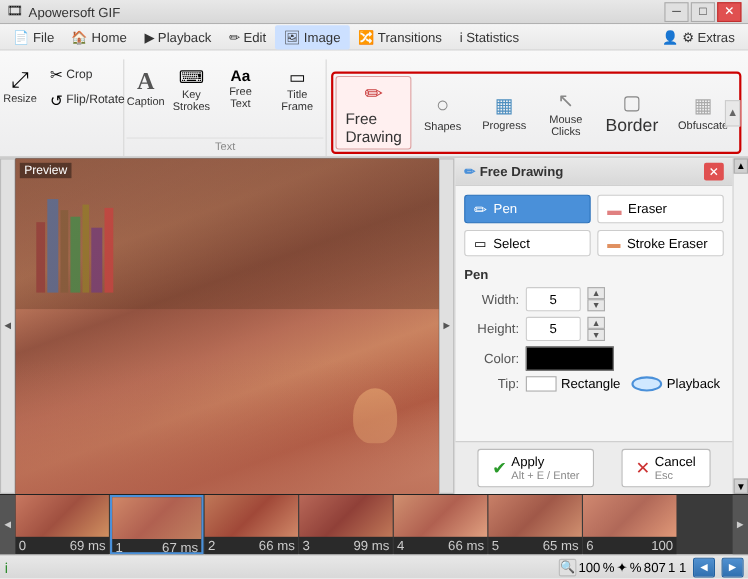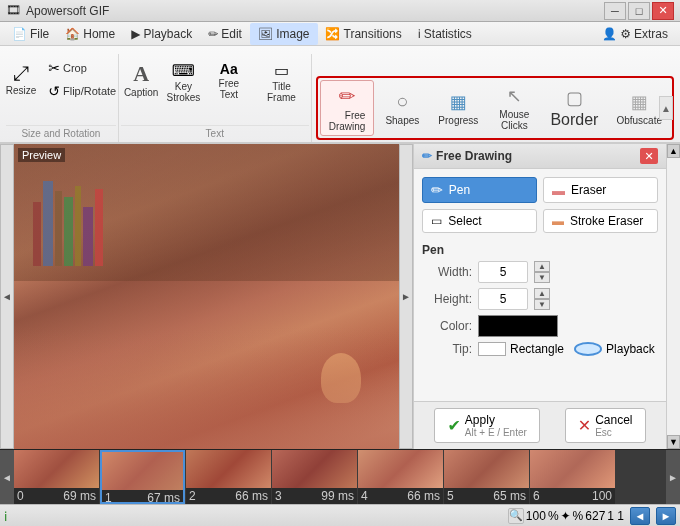--- a/index.html
+++ b/index.html
@@ -412,21 +412,20 @@
         <div class="rb-small">
           <span class="rb-small-icon">✂</span>
           <span class="rb-small-lbl">Crop</span>
         </div>
         <div class="rb-small">
           <span class="rb-small-icon">↺</span>
           <span class="rb-small-lbl">Flip/Rotate</span>
         </div>
       </div>
     </div>
-    <div class="rg-label">Size and Rotation</div>
   </div>
 
   <div class="rg" style="min-width:150px">
     <div class="rg-top">
       <div class="rb" style="min-width:38px">
         <span class="rb-icon" style="font-size:22px;font-weight:bold;font-family:serif;color:#555">A</span>
         <span class="rb-lbl">Caption</span>
       </div>
       <div class="rb" style="min-width:38px">
         <span class="rb-icon" style="font-size:16px">⌨</span>
@@ -442,21 +441,21 @@
         <span class="rb-lbl">Title Frame</span>
       </div>
     </div>
     <div class="rg-label">Text</div>
   </div>
 
   <div class="overlay-wrapper" style="margin-left:4px">
     <div class="overlay-btns-row">
       <div class="overlay-btn" style="background:#fff0f0;border:1px solid #dda0a0">
         <span style="font-size:20px;color:#cc4444">✏</span>
-        <span style="font-size:10px;color:#333;text-align:right">Free<br>Drawing</span>
+        <span style="font-size:14px;color:#333;text-align:left">Free<br>Drawing</span>
       </div>
       <div class="overlay-btn">
         <span style="font-size:20px;color:#888">○</span>
         <span style="font-size:10px;color:#333">Shapes</span>
       </div>
       <div class="overlay-btn">
         <span style="font-size:18px;color:#5090c0">▦</span>
         <span style="font-size:10px;color:#333">Progress</span>
       </div>
       <div class="overlay-btn">
@@ -672,19 +671,19 @@
   <div class="status-info">
     <span class="status-info-icon">ℹ</span>
   </div>
   <div class="status-right">
     <div class="zoom-controls">
       <div class="zoom-btn">🔍</div>
       <span>100</span>
       <span>%</span>
       <span>✦</span>
       <span>%</span>
-      <span>627</span>
+      <span>807</span>
       <span>1 1</span>
     </div>
     <div class="nav-btn">◄</div>
     <div class="nav-btn">►</div>
   </div>
 </div>
 
 </body></html>

